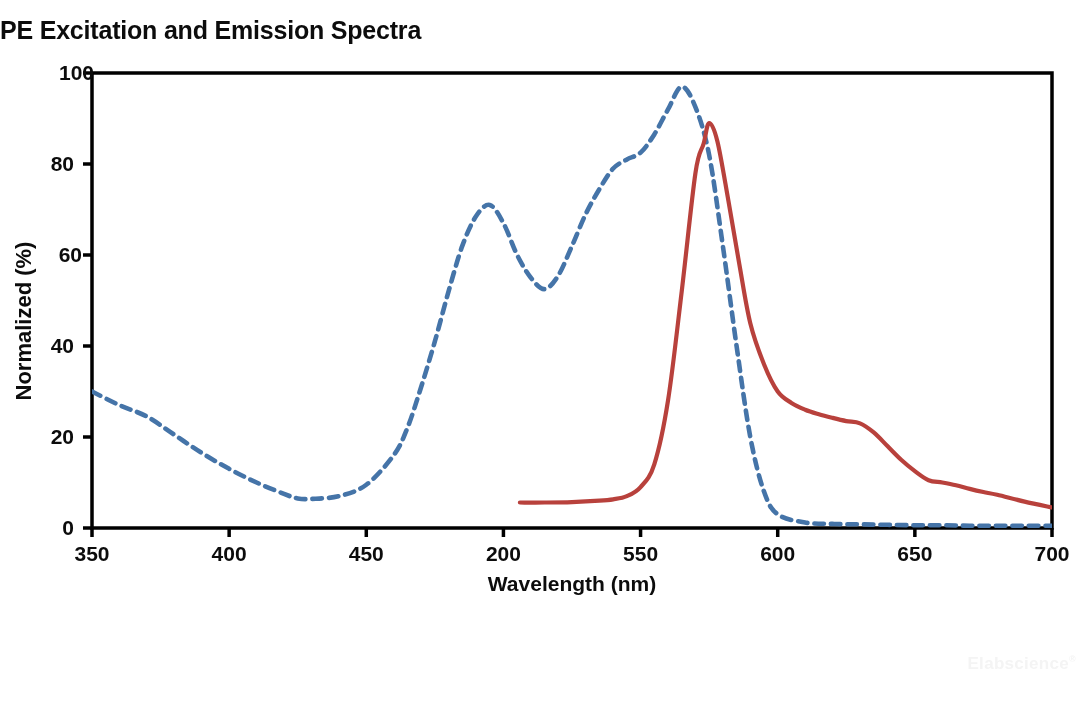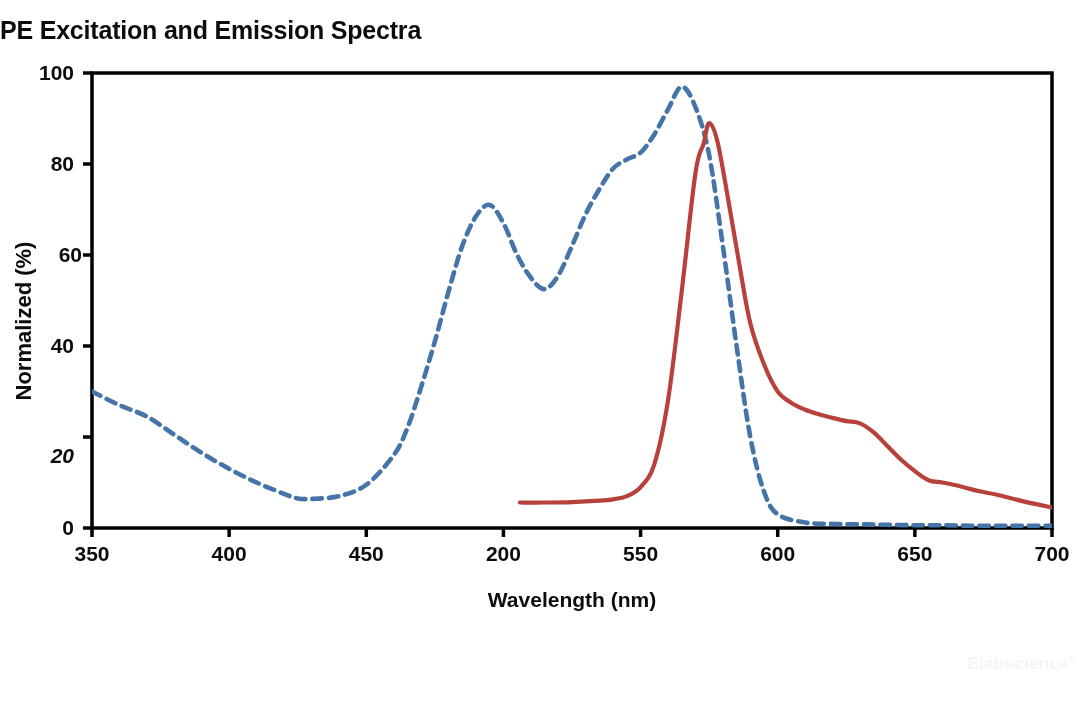--- a/index.html
+++ b/index.html
@@ -46,21 +46,20 @@
   .xlabel{
     position:absolute;
     left:92px;
     width:960px;
     top:572px;
     text-align:center;
     font-size:21px;
     font-weight:bold;
     color:#0c0c0c;
     font-family:"Liberation Sans", sans-serif;
-    margin-top:16px;
   }
 
   .tick-label{
     position:absolute;
     font-size:21px;
     font-weight:bold;
     color:#0c0c0c;
     font-family:"Liberation Sans", sans-serif;
     white-space:nowrap;
   }
@@ -124,25 +123,25 @@
         <clipPath id="plotclip">
           <rect x="92" y="73" width="960" height="455"></rect>
         </clipPath>
         <path d="M 92.00 391.50 C 96.57 393.77, 110.29 400.98, 119.43 405.15 C 128.57 409.32, 137.71 411.60, 146.86 416.52 C 156.00 421.45, 165.14 428.66, 174.29 434.73 C 183.43 440.79, 192.57 447.24, 201.71 452.93 C 210.86 458.61, 220.00 463.92, 229.14 468.85 C 238.29 473.78, 247.43 478.33, 256.57 482.50 C 265.71 486.67, 277.14 491.22, 284.00 493.88 C 290.86 496.53, 293.14 497.59, 297.71 498.43 C 302.29 499.26, 304.57 499.26, 311.43 498.88 C 318.29 498.50, 329.71 498.50, 338.86 496.15 C 348.00 493.80, 357.14 491.60, 366.29 484.77 C 375.43 477.95, 386.86 464.68, 393.71 455.20 C 400.57 445.72, 402.86 439.27, 407.43 427.90 C 412.00 416.52, 416.57 401.36, 421.14 386.95 C 425.71 372.54, 430.29 357.38, 434.86 341.45 C 439.43 325.53, 444.00 307.32, 448.57 291.40 C 453.14 275.47, 457.71 258.41, 462.29 245.90 C 466.86 233.39, 471.43 223.15, 476.00 216.32 C 480.57 209.50, 485.14 203.81, 489.71 204.95 C 494.29 206.09, 498.86 214.81, 503.43 223.15 C 508.00 231.49, 512.57 245.90, 517.14 255.00 C 521.71 264.10, 526.29 272.06, 530.86 277.75 C 535.43 283.44, 540.00 289.50, 544.57 289.13 C 549.14 288.75, 553.71 282.68, 558.29 275.47 C 562.86 268.27, 567.43 256.14, 572.00 245.90 C 576.57 235.66, 581.14 223.53, 585.71 214.05 C 590.29 204.57, 594.86 196.61, 599.43 189.02 C 604.00 181.44, 608.57 173.48, 613.14 168.55 C 617.71 163.62, 622.29 162.10, 626.86 159.45 C 631.43 156.80, 636.00 156.80, 640.57 152.63 C 645.14 148.45, 649.71 141.63, 654.29 134.43 C 658.86 127.22, 663.43 117.36, 668.00 109.40 C 672.57 101.44, 677.14 87.03, 681.71 86.65 C 686.29 86.27, 690.86 95.75, 695.43 107.13 C 700.00 118.50, 704.57 131.77, 709.14 154.90 C 713.71 178.03, 718.29 214.05, 722.86 245.90 C 727.43 277.75, 732.00 314.15, 736.57 346.00 C 741.14 377.85, 745.71 412.73, 750.29 437.00 C 754.86 461.27, 759.43 478.71, 764.00 491.60 C 768.57 504.49, 770.86 509.19, 777.71 514.35 C 784.57 519.51, 796.00 520.95, 805.14 522.54 C 814.29 524.13, 823.43 523.60, 832.57 523.90 C 841.71 524.21, 850.86 524.21, 860.00 524.36 C 869.14 524.51, 878.29 524.66, 887.43 524.82 C 896.57 524.97, 905.71 525.19, 914.86 525.27 C 924.00 525.35, 933.14 525.19, 942.29 525.27 C 951.43 525.35, 960.57 525.65, 969.71 525.73 C 978.86 525.80, 988.00 525.73, 997.14 525.73 C 1006.29 525.73, 1015.43 525.73, 1024.57 525.73 C 1033.71 525.73, 1047.43 525.73, 1052.00 525.73" fill="none" stroke="#4574a8" stroke-width="4.6" stroke-linecap="round" stroke-linejoin="round" clip-path="url(#plotclip)" stroke-dasharray="9.5 7"></path>
         <path d="M 519.89 502.52 C 524.00 502.52, 535.89 502.60, 544.57 502.52 C 553.26 502.44, 562.86 502.37, 572.00 502.06 C 581.14 501.76, 592.57 501.15, 599.43 500.70 C 606.29 500.25, 608.57 500.09, 613.14 499.33 C 617.71 498.58, 622.29 498.20, 626.86 496.15 C 631.43 494.10, 636.00 492.36, 640.57 487.05 C 645.14 481.74, 649.71 478.71, 654.29 464.30 C 658.86 449.89, 663.43 429.42, 668.00 400.60 C 672.57 371.78, 677.14 329.32, 681.71 291.40 C 686.29 253.48, 691.77 197.75, 695.43 173.10 C 699.09 148.45, 701.37 151.87, 703.66 143.53 C 705.94 135.18, 706.86 123.43, 709.14 123.05 C 711.43 122.67, 714.17 128.36, 717.37 141.25 C 720.57 154.14, 724.69 179.93, 728.34 200.40 C 732.00 220.88, 735.66 243.63, 739.31 264.10 C 742.97 284.58, 746.17 306.57, 750.29 323.25 C 754.40 339.93, 759.43 352.83, 764.00 364.20 C 768.57 375.58, 773.14 385.05, 777.71 391.50 C 782.29 397.95, 786.86 399.84, 791.43 402.88 C 796.00 405.91, 800.57 407.80, 805.14 409.70 C 809.71 411.60, 814.29 412.88, 818.86 414.25 C 823.43 415.62, 828.00 416.75, 832.57 417.89 C 837.14 419.03, 841.71 420.16, 846.29 421.07 C 850.86 421.99, 855.43 421.45, 860.00 423.35 C 864.57 425.25, 869.14 428.66, 873.71 432.45 C 878.29 436.24, 882.86 441.55, 887.43 446.10 C 892.00 450.65, 896.57 455.58, 901.14 459.75 C 905.71 463.92, 910.29 467.71, 914.86 471.13 C 919.43 474.54, 924.00 478.33, 928.57 480.23 C 933.14 482.12, 937.71 481.67, 942.29 482.50 C 946.86 483.33, 951.43 484.17, 956.00 485.23 C 960.57 486.29, 965.14 487.73, 969.71 488.87 C 974.29 490.01, 978.86 491.07, 983.43 492.06 C 988.00 493.04, 990.29 493.19, 997.14 494.79 C 1004.00 496.38, 1015.43 499.49, 1024.57 501.61 C 1033.71 503.73, 1047.43 506.54, 1052.00 507.52" fill="none" stroke="#b8413c" stroke-width="4.2" stroke-linecap="round" stroke-linejoin="round" clip-path="url(#plotclip)"></path>
       </g>
   </svg>
 
   <div id="tick-layer">
       <div class="tick-label ytick-label" style="left: 0px; width: 74px; top: 528px;">0</div>
-      <div class="tick-label ytick-label" style="left: 0px; width: 74px; top: 456px; font-style: italic;">20</div>
+      <div class="tick-label ytick-label" style="left: 0px; width: 74px; top: 437px;">20</div>
       <div class="tick-label ytick-label" style="left: 0px; width: 74px; top: 346px;">40</div>
       <div class="tick-label ytick-label" style="left: 0px; width: 74px; top: 255px; margin-left: 8px;">60</div>
       <div class="tick-label ytick-label" style="left: 0px; width: 74px; top: 164px;">80</div>
-      <div class="tick-label ytick-label" style="left: 0px; width: 74px; top: 73px;">100</div>
+      <div class="tick-label ytick-label" style="left: 0px; width: 74px; top: 73px; padding-left: 20px;">100</div>
       <div class="tick-label xtick-label" style="left: 92px; top: 542px;">350</div>
       <div class="tick-label xtick-label" style="left: 229.143px; top: 542px;">400</div>
       <div class="tick-label xtick-label" style="left: 366.286px; top: 542px;">450</div>
       <div class="tick-label xtick-label" style="left: 503.429px; top: 542px;">200</div>
       <div class="tick-label xtick-label" style="left: 640.571px; top: 542px;">550</div>
       <div class="tick-label xtick-label" style="left: 777.714px; top: 542px;">600</div>
       <div class="tick-label xtick-label" style="left: 914.857px; top: 542px;">650</div>
       <div class="tick-label xtick-label" style="left: 1052px; top: 542px;">700</div>
     </div>
 

